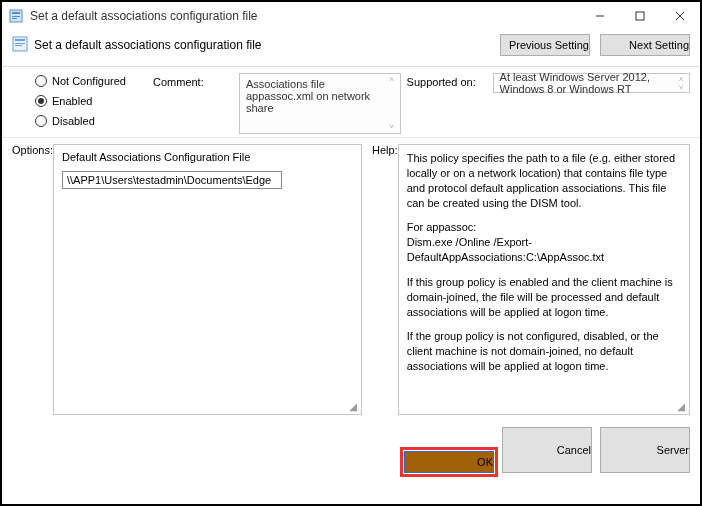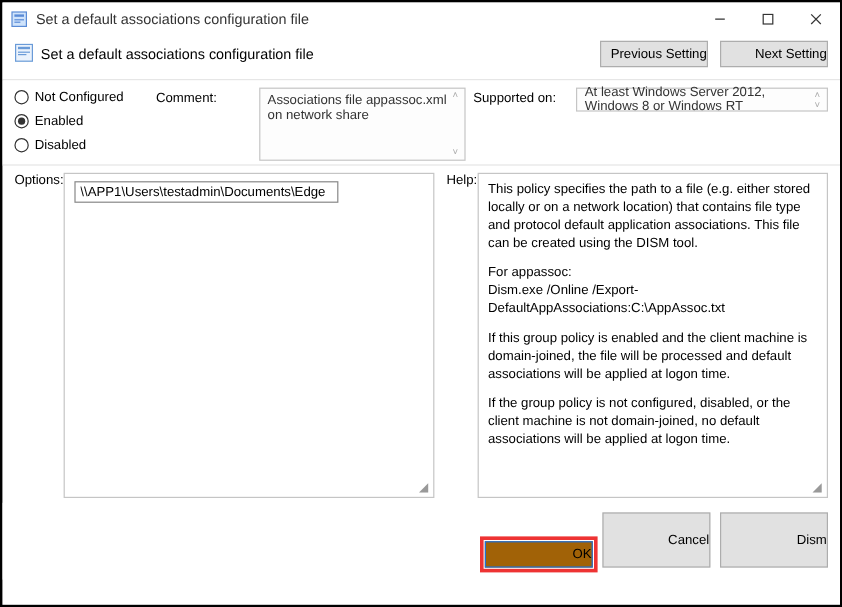--- a/index.html
+++ b/index.html
@@ -69,20 +69,21 @@
   }
 
   .divider { border-top:1px solid #e0e0e0; margin:0 0 0 0;}
 
   
   .config-area {
     display: flex;
     padding: 6px 10px 2px 10px;
     gap: 8px;
     background:#fff;
+    margin-left:23px;
   }
   .state-col {
     width: 110px;
     padding-top: 2px;
   }
   .radio-row {
     display: flex;
     align-items: center;
     gap: 5px;
     margin-bottom: 8px;
@@ -260,20 +261,21 @@
           </div>
       </div>
     </div>
   </div>
 </div>
 
 <div class="lower">
   <div class="options-pane">
     <div class="pane-title">Options:</div>
     <div class="pane-body">
+      <div class="opt-label">Default Associations Configuration File</div>
       <input class="opt-input" type="text" value="\\APP1\Users\testadmin\Documents\Edge" style="">
       <div class="tiny-scroll-corner">◢</div>
     </div>
   </div>
   <div class="help-pane">
     <div class="pane-title">Help:</div>
     <div class="pane-body help-text">
       <p>This policy specifies the path to a file (e.g. either stored locally or on a network location) that contains file type and protocol default application associations. This file can be created using the DISM tool.</p>
       <p>
         <span>For appassoc:</span><br>
@@ -283,14 +285,14 @@
       <p>If the group policy is not configured, disabled, or the client machine is not domain-joined, no default associations will be applied at logon time.</p>
 
       <div class="tiny-scroll-corner">◢</div>
     </div>
   </div>
 </div>
 
 <div class="bottom-bar">
   <button class="btn primary ok-highlight">OK</button>
   <button class="btn">Cancel</button>
-  <button class="btn">Dism</button>
+  <button class="btn">Server</button>
 </div>
 
 </body></html>

